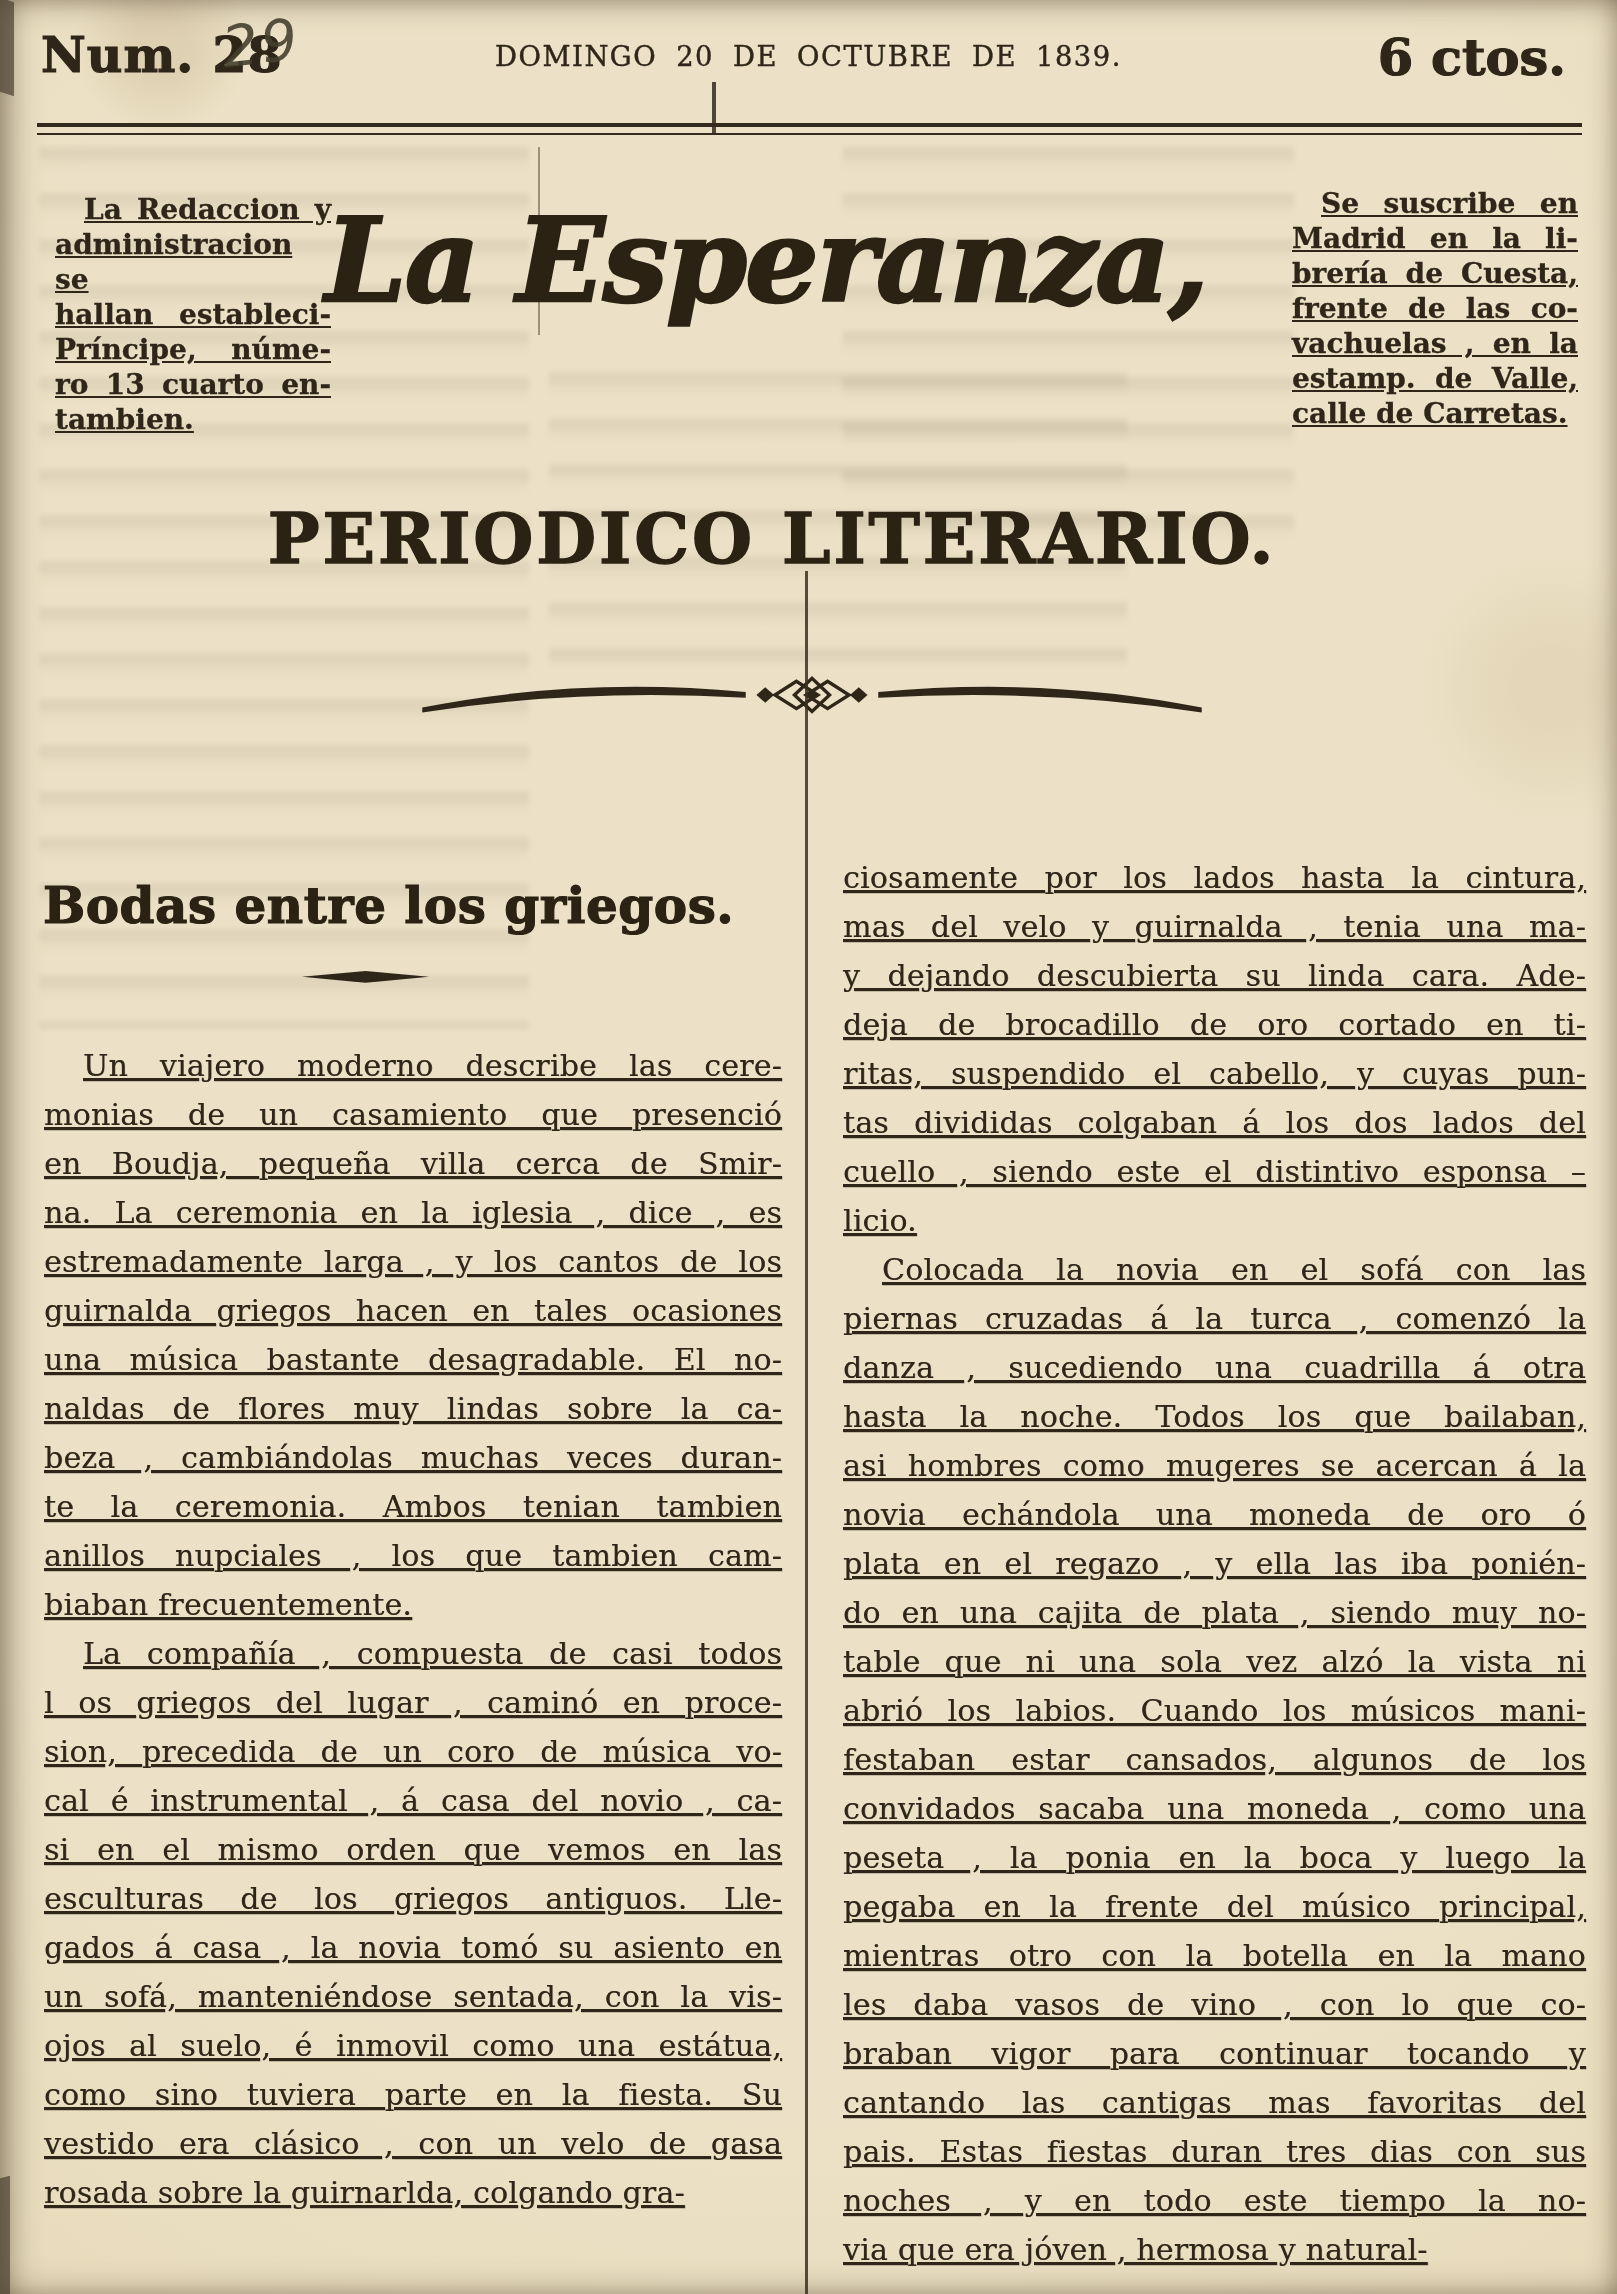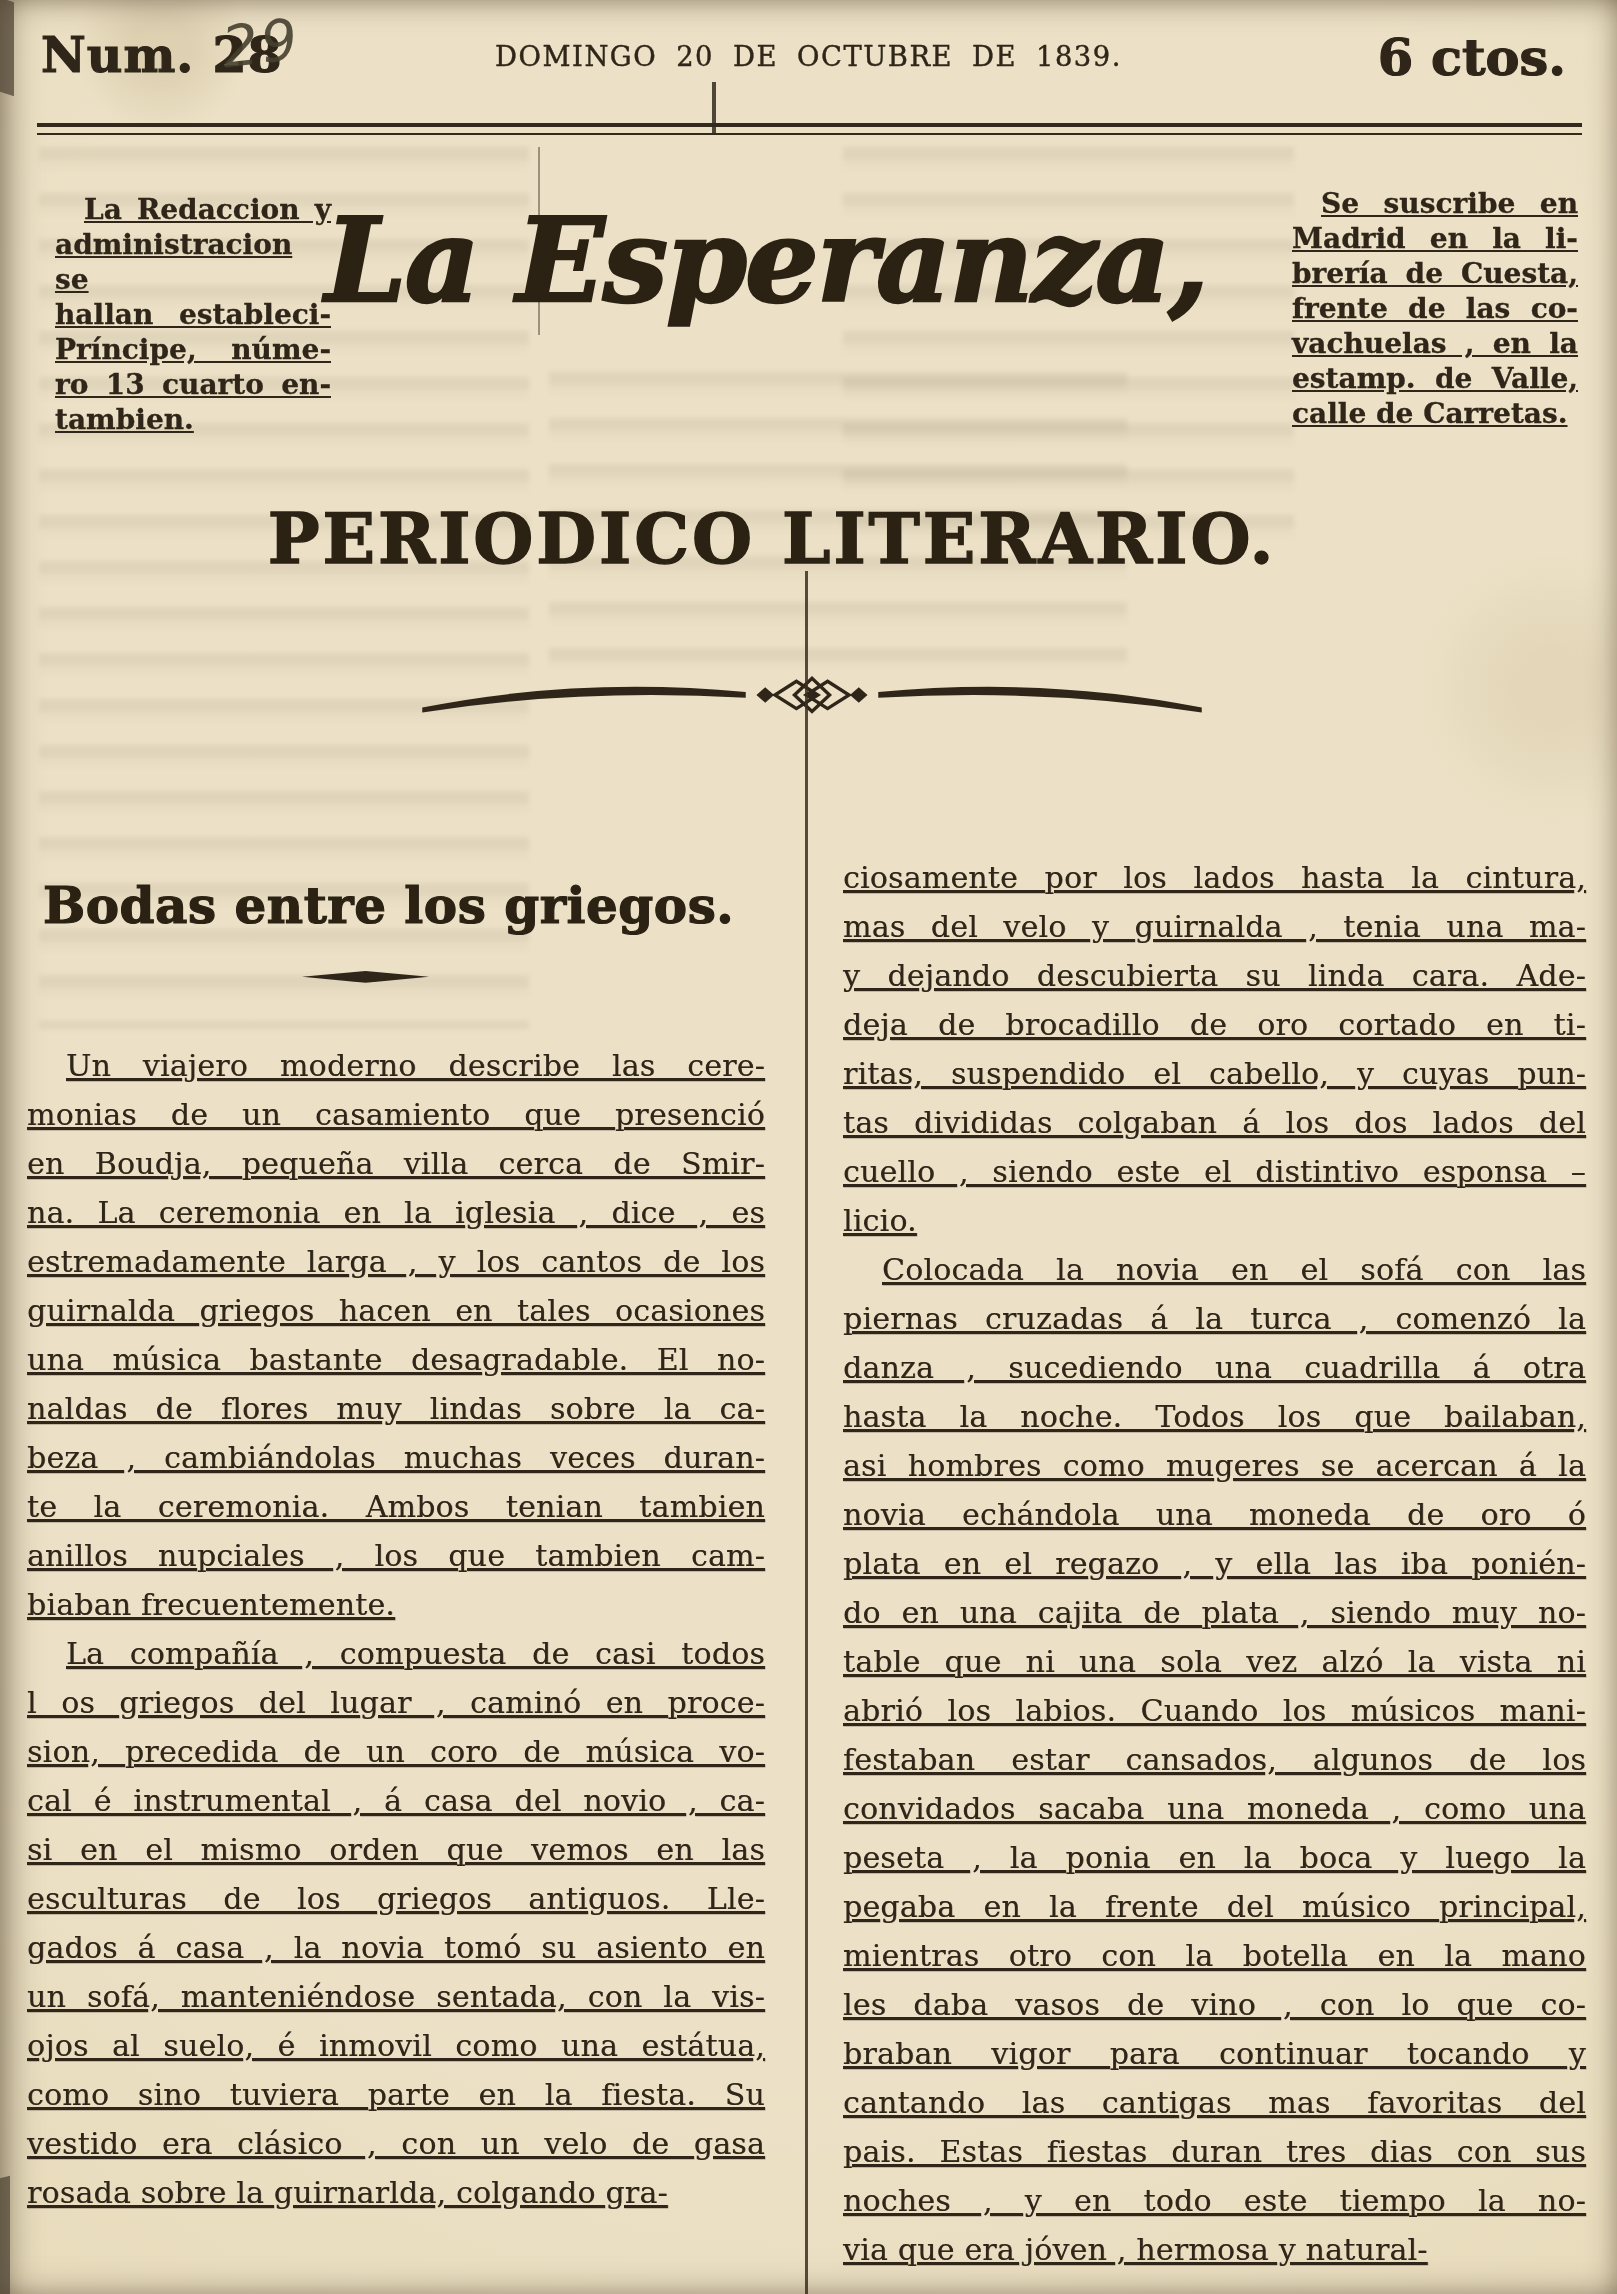--- a/index.html
+++ b/index.html
@@ -100,21 +100,21 @@
   .title-underline{position:absolute;left:302px;top:970px;}
   .column-divider{
     position:absolute;left:805px;top:571px;bottom:0;width:2.9px;
     background:#3a3022;opacity:.85;
   }
   .col{
     position:absolute;
     font-size:30px;line-height:49px;letter-spacing:0.2px;
     text-shadow:0.4px 0.4px 0.3px rgba(47,38,25,.55);
   }
-  .col-left{left:27px;top:1041px;width:738px;}
+  .col-left{left:44px;top:1041px;width:738px;}
   .col-right{left:843px;top:853px;width:743px;}
   .para{margin:0;text-decoration:underline;}
   .jline{text-align:justify;text-align-last:justify;white-space:normal;}
   .jlast{text-align-last:left;}
   .ind{text-indent:39px;}
   .side-box .jline{line-height:35px;}
   .side-box .ind{text-indent:29px;}
   .corner-mark{
     position:absolute;background:#4a4030;opacity:.7;pointer-events:none;
   }

